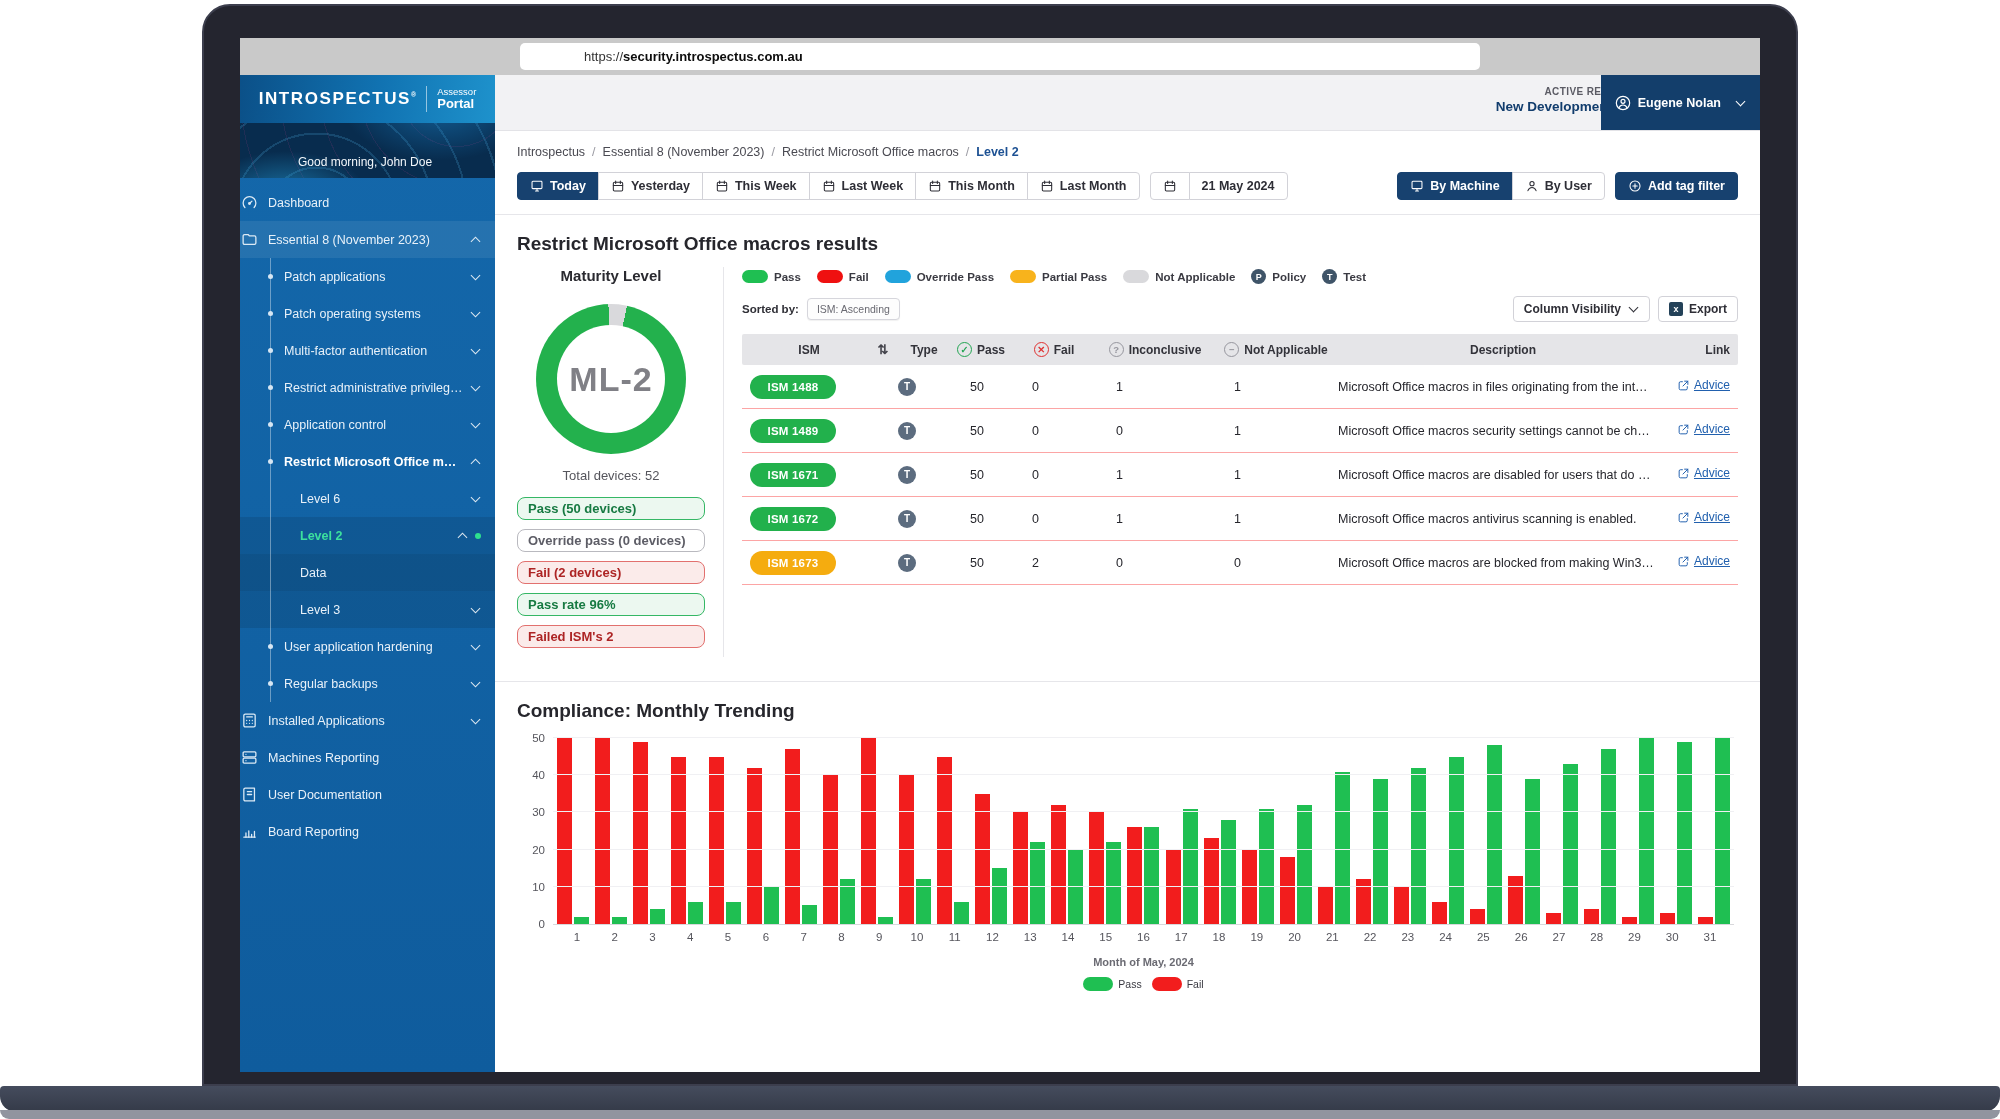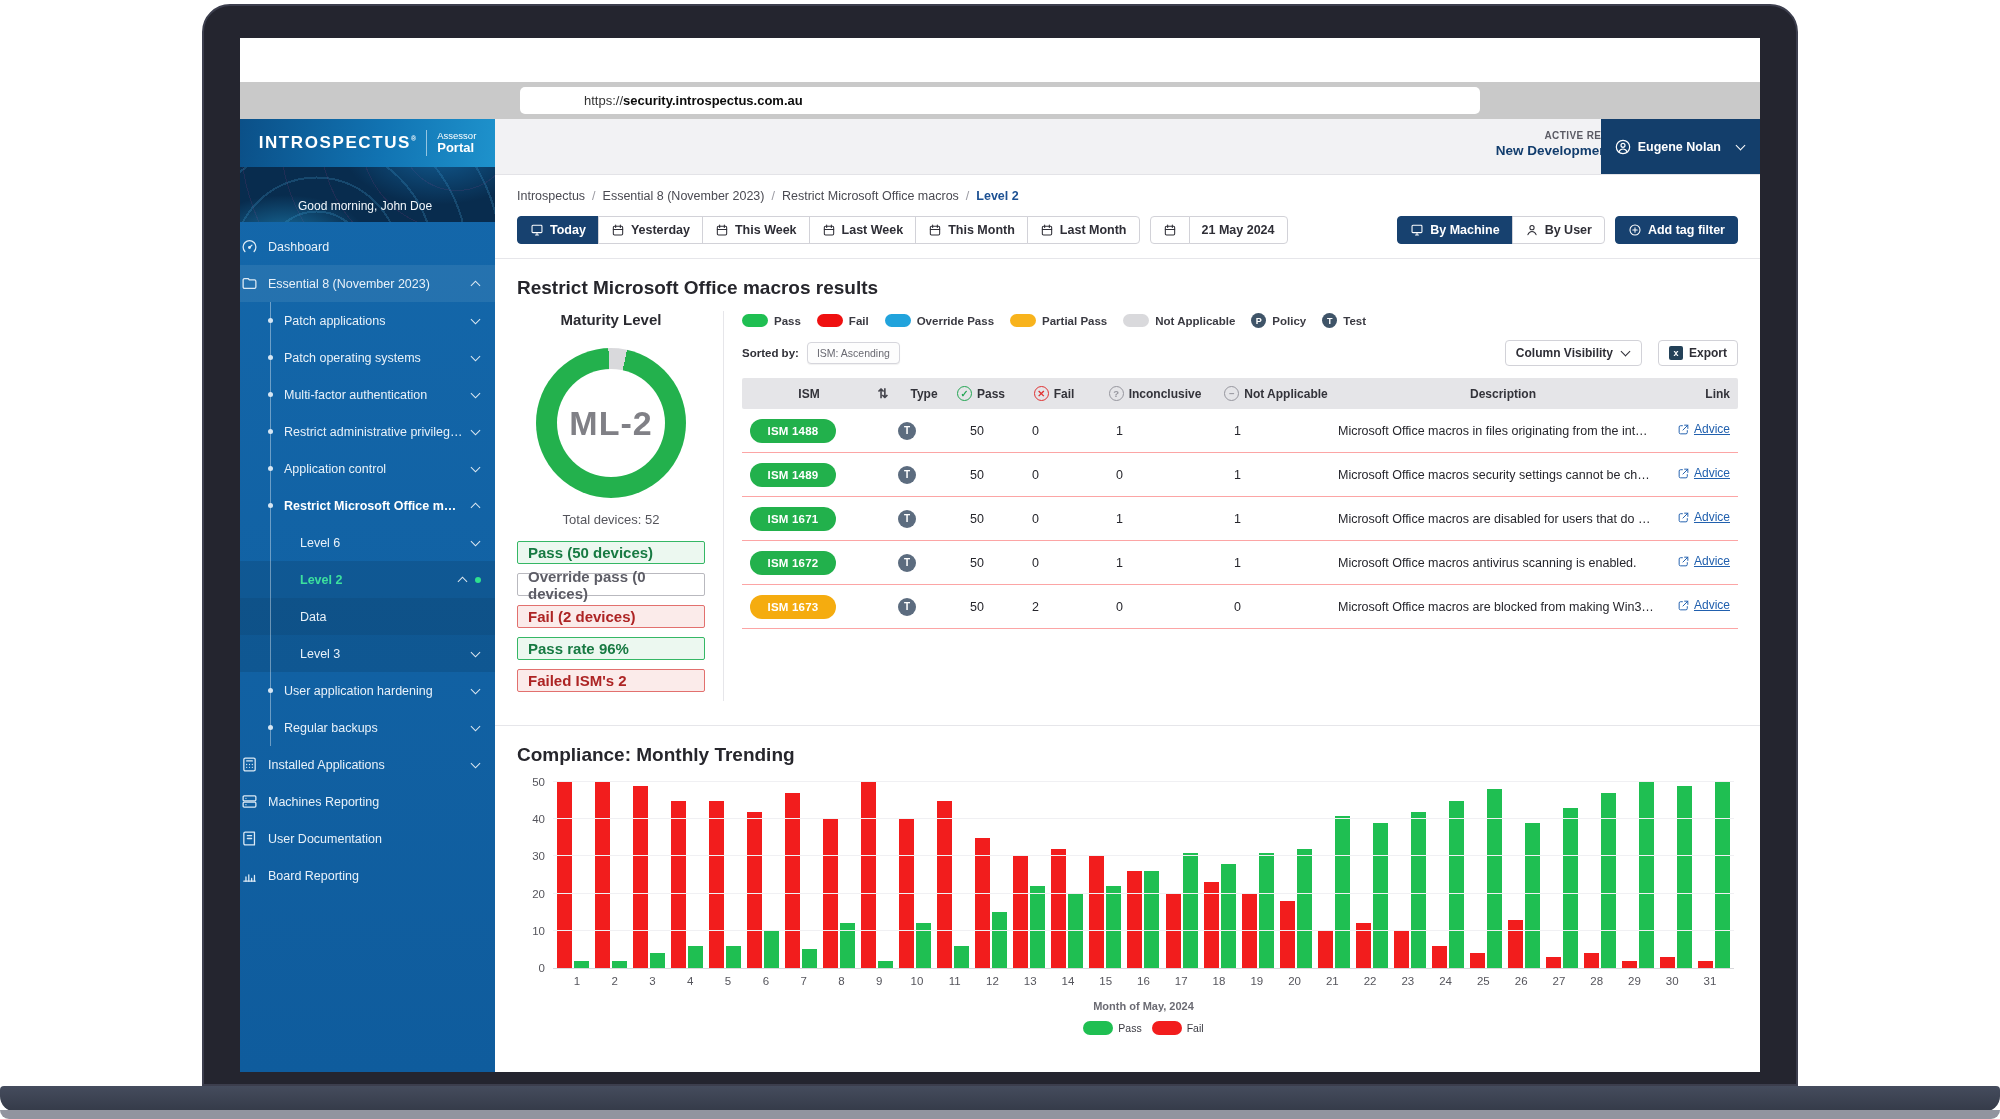--- a/index.html
+++ b/index.html
@@ -5,21 +5,21 @@
   html,body{margin:0;padding:0;background:#fff;}
   .stage{position:relative;width:2000px;height:1119px;background:#fff;font-family:"Liberation Sans",sans-serif;overflow:hidden;}
 
   
   .bezel{position:absolute;left:202px;top:4px;width:1596px;height:1082px;background:#24252f;border:2px solid #3c3e4d;border-radius:28px 28px 0 0;box-sizing:border-box;}
   .laptop-base{position:absolute;left:0;top:1086px;width:2000px;height:26px;background:linear-gradient(#454c5d,#343a48);border-radius:4px 4px 16px 16px;}
   .base-lip{position:absolute;left:0;top:1110px;width:2000px;height:9px;background:#91949f;border-radius:0 0 10px 10px;}
   .screen{position:absolute;left:240px;top:38px;width:1520px;height:1034px;background:#fff;overflow:hidden;display:flex;flex-direction:column;}
 
   
-  .browser-bar{flex:0 0 37px;background:#c9c9c9;position:relative;margin-top:44px;}
+  .browser-bar{flex:0 0 37px;background:#c9c9c9;position:relative;}
   .url-pill{position:absolute;left:280px;top:5px;width:960px;height:27px;background:#fff;border-radius:5px;display:flex;align-items:center;padding-left:64px;box-sizing:border-box;font-size:13px;color:#333;}
   .url-pill b{color:#0d0d0d;}
 
   .app{flex:1;display:flex;min-height:0;}
 
   
   .sidebar{flex:0 0 255px;width:255px;background:linear-gradient(180deg,#1468ab 0%,#0f5c9d 100%);color:#e8f1f9;display:flex;flex-direction:column;min-height:0;}
   .logo-band{flex:0 0 48px;background:linear-gradient(95deg,#0b5088 0%,#1173b2 55%,#1e92cc 100%);display:flex;align-items:center;justify-content:center;}
   .logo-text{font-size:17px;font-weight:bold;letter-spacing:1.6px;color:#fff;}
   .logo-text sup{font-size:7px;letter-spacing:0;}
@@ -90,34 +90,34 @@
   .results-grid{display:flex;gap:18px;}
   .mat-col{flex:0 0 188px;width:188px;}
   .vdiv{width:1px;background:#e6e6ea;}
   .tbl-col{flex:1;min-width:0;}
 
   .mat-title{font-size:15px;font-weight:bold;color:#2a2a30;text-align:center;}
   .donut{width:150px;height:150px;margin:20px auto 0;border-radius:50%;background:conic-gradient(from -2deg,#d9d9dc 0 14.4deg,#23b14d 14.4deg 360deg);position:relative;}
   .donut::after{content:"";position:absolute;inset:21px;border-radius:50%;background:#fff;}
   .ml-text{position:absolute;inset:0;z-index:1;display:flex;align-items:center;justify-content:center;font-size:34px;font-weight:bold;color:#808086;letter-spacing:1px;}
   .total{font-size:13px;color:#55555c;text-align:center;margin:14px 0 14px;}
-  .badge{height:23px;border:1px solid;border-radius:2px;display:flex;align-items:center;padding:8px 10px;font-size:15px;font-weight:bold;margin-bottom:9px;box-sizing:border-box;}
+  .badge{height:23px;border:1px solid;border-radius:8px;display:flex;align-items:center;padding:8px 10px;font-size:13px;font-weight:bold;margin-bottom:9px;box-sizing:border-box;}
   .badge.pass{background:#ecf8f0;border-color:#35b765;color:#177a42;}
   .badge.neutral{background:#fff;border-color:#b9b9bf;color:#5d5d66;}
   .badge.fail{background:#fbebea;border-color:#e2706e;color:#ad2424;}
 
   .legend{display:flex;align-items:center;gap:16px;font-size:11.5px;color:#3a3a42;font-weight:bold;padding-top:2px;}
   .leg-item{display:flex;align-items:center;gap:6px;}
   .pill{width:26px;height:13px;border-radius:7px;}
   .cletter{width:15px;height:15px;border-radius:50%;background:#3f5468;color:#fff;font-size:9px;font-weight:bold;display:flex;align-items:center;justify-content:center;}
 
   .sorted-row{margin-top:12px;display:flex;align-items:center;}
   .sorted-label{font-size:11.5px;font-weight:bold;color:#2f2f36;}
   .chip{margin-left:8px;border:1px solid #d6d6dc;border-radius:4px;padding:4px 9px;font-size:10.5px;color:#6a6a72;background:#fdfdfd;box-shadow:0 1px 1px rgba(0,0,0,.06);}
-  .sorted-right{margin-left:auto;display:flex;gap:16px;align-items:center;}
+  .sorted-right{margin-left:auto;display:flex;gap:8px;align-items:center;}
   .sbtn{height:26px;display:inline-flex;align-items:center;gap:6px;padding:0 10px;background:#fff;border:1px solid #d2d2d8;border-radius:4px;font-size:12px;font-weight:bold;color:#2e2e36;}
   .sbtn .car{color:#2e2e36;margin-left:2px;}
   .xls{width:14px;height:14px;border-radius:2px;background:#234158;color:#fff;font-size:9px;font-weight:bold;display:flex;align-items:center;justify-content:center;}
 
   .tbl{margin-top:12px;}
   .tgrid{display:grid;grid-template-columns:118px 30px 52px 62px 84px 118px 124px 1fr 62px;align-items:center;padding:0 8px;}
   .thead{background:#e5e5e8;height:31px;border-radius:2px;font-size:12px;font-weight:bold;color:#33333a;}
   .thead .hcell{display:flex;align-items:center;justify-content:center;}
   .hic{width:15px;height:15px;border:1.4px solid;border-radius:50%;font-size:9.5px;font-weight:bold;display:inline-flex;align-items:center;justify-content:center;margin-right:5px;box-sizing:border-box;}
   .hic.check{color:#22a552;border-color:#22a552;}

